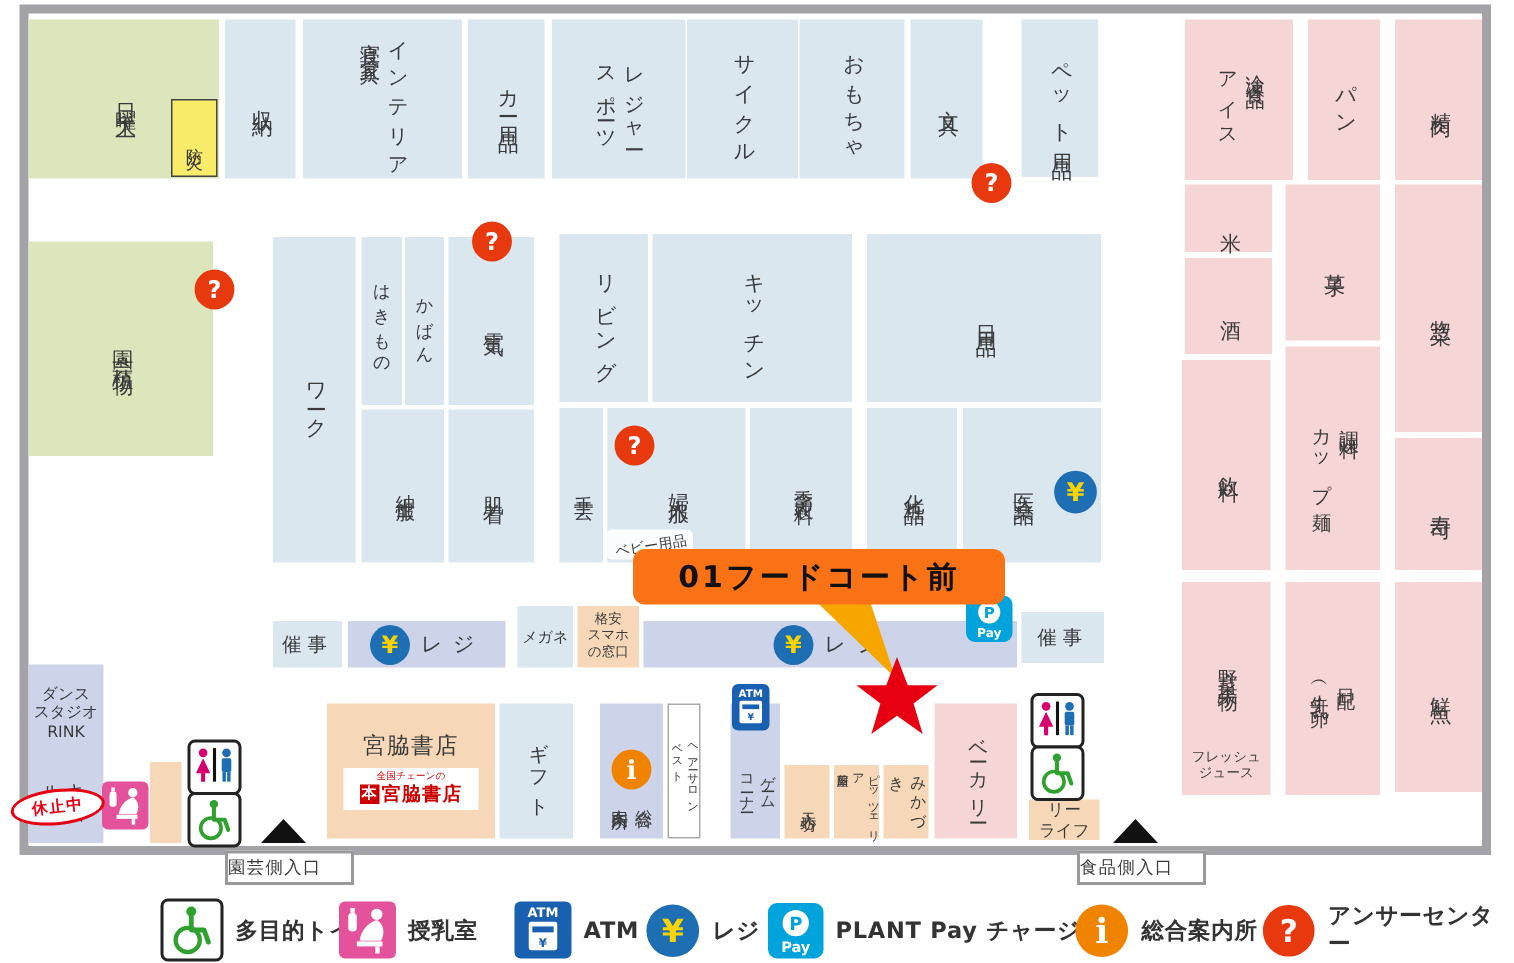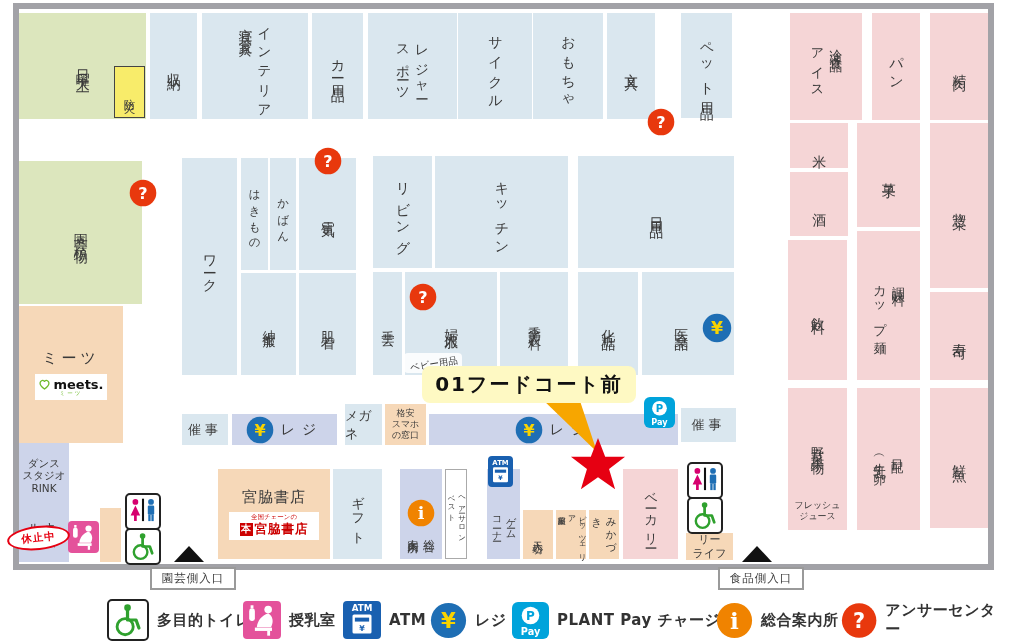--- a/index.html
+++ b/index.html
@@ -11,27 +11,27 @@
   .blue{background:#DAE7EF;}  .pink{background:#F5D5D6;}  .green{background:#DCE6BD;}
   .tan{background:#F6D8B8;}   .purple{background:#CDD4EA;} .whitebox{background:#fff;}
   .wall{position:absolute;left:13px;top:3px;width:981px;height:567px;border:6px solid #A2A2A7;box-sizing:border-box;}
   .icn{position:absolute;display:block;}
   .icn svg{display:block;width:100%;height:100%;}
   .sqicon{background:#fff;border:2px solid #222;border-radius:5px;}
   .pinkicon{background:#E4529B;border-radius:4px;}
   .atmicon{background:#1960B0;border-radius:4px;}
   .payicon{background:#00A3DB;border-radius:6px;}
   .fs14{font-size:14px;} 
-  .callout{position:absolute;left:422px;top:366px;width:214px;height:37px;background:#fef9c3;border-radius:8px;
+  .callout{position:absolute;left:422px;top:366px;width:248px;height:37px;background:#f97316;border-radius:8px;
            display:flex;align-items:center;justify-content:center;font-size:20px;font-weight:bold;color:#111;
            letter-spacing:2px;z-index:30;}
   .tri{position:absolute;width:0;height:0;border-left:15px solid transparent;border-right:15px solid transparent;
        border-bottom:16px solid #111;}
   .entlabel{position:absolute;background:#fff;border:2px solid #9a9a9a;font-size:11.5px;display:flex;
-            align-items:center;justify-content:center;letter-spacing:1px;}
+            align-items:center;letter-spacing:1px;}
   .legend-item{position:absolute;top:600px;height:40px;display:flex;align-items:center;}
   .legend-label{font-size:15px;font-weight:600;color:#333;margin-left:8px;letter-spacing:.5px;}
   .oval{position:absolute;left:7px;top:526px;width:59px;height:20px;background:#fff;border:2px solid #E60012;
         border-radius:50%;color:#E60012;font-size:10.5px;font-weight:bold;display:flex;align-items:center;
         justify-content:center;transform:rotate(-6deg);z-index:6;letter-spacing:1px;}
   .miyalogo{background:#fff;width:84px;padding:2px 3px;display:flex;flex-direction:column;align-items:center;}
   .miyalogo .chain{font-size:6.5px;color:#CC0000;line-height:1;}
   .miyalogo .row{display:flex;align-items:center;gap:2px;}
   .miyalogo .honsq{width:13px;height:13px;background:#CC0000;color:#fff;font-size:10px;font-weight:bold;
                    display:flex;align-items:center;justify-content:center;}
@@ -136,34 +136,20 @@
   <div class="bx green" style="left:19px;top:161px;width:123px;height:143px;">
       <span class="v fs14">園芸・植物</span>
     </div>
   <span class="icn" style="left:129px;top:179px;width:28px;height:28px;z-index:5;">
       <svg viewBox="0 0 40 40">
         <circle cx="20" cy="20" r="19" fill="#E8380D"></circle>
         <text x="20" y="28" font-size="23" font-weight="bold" fill="#fff" text-anchor="middle" font-family="DejaVu Sans,sans-serif">?</text>
       </svg>
     </span>
 
-  <div class="bx tan" style="left:19px;top:306px;width:104px;height:137px;flex-direction:column;gap:7px;">
-    <span class="h" style="font-size:15px;letter-spacing:4px;">ミーツ</span>
-    <div class="meetslogo">
-      <div class="row">
-          <span class="icn" style="position:static;width:13px;height:13px;">
-            <svg viewBox="0 0 40 40">
-              <path d="M20 34 C8 25 4 17 8 11 C12 5 19 6.5 20 12 C21 6.5 28 5 32 11 C36 17 32 25 20 34 Z" stroke="#6FBA2C" stroke-width="4" fill="none"></path>
-            </svg>
-          </span>
-          <span>meets.</span>
-        </div>
-      <span class="sub">ミーツ</span>
-    </div>
-  </div>
   <div class="bx purple" style="left:19px;top:443px;width:50px;height:65px;">
       <span class="h" style="font-size:10.5px;">ダンス
 スタジオ
 RINK</span>
     </div>
   <div class="bx purple" style="left:19px;top:508px;width:50px;height:54px;">
       <span class="h" style="font-size:12.5px;letter-spacing:3px;">ルキ
 ムズ</span>
     </div>
   <div class="oval">
@@ -278,21 +264,21 @@
   <div class="bx purple" style="left:232px;top:414px;width:105px;height:31px;gap:7px;">
     <span class="icn" style="position:static;width:28px;height:28px;">
         <svg viewBox="0 0 40 40">
           <circle cx="20" cy="20" r="19" fill="#1E6EB4"></circle>
           <text x="20" y="28" font-size="23" font-weight="bold" fill="#F8D300" text-anchor="middle" font-family="DejaVu Sans,sans-serif">¥</text>
         </svg>
       </span>
     <span style="font-size:14px;letter-spacing:7px;">レジ</span>
   </div>
   <div class="bx blue" style="left:345px;top:404px;width:37px;height:41px;">
-      <span style="font-size:13px;">メガネ</span>
+      <span style="font-size:10px;">メガネ</span>
     </div>
   <div class="bx tan" style="left:385px;top:404px;width:41px;height:41px;">
       <span class="h" style="font-size:9px;">格安
 スマホ
 の窓口</span>
     </div>
   <div class="bx purple" style="left:429px;top:414px;width:249px;height:31px;gap:7px;">
     <span class="icn" style="position:static;width:28px;height:28px;">
         <svg viewBox="0 0 40 40">
           <circle cx="20" cy="20" r="19" fill="#1E6EB4"></circle>
@@ -415,21 +401,21 @@
   <div class="legend-item" style="left:107px;">
     <span class="icn sqicon" style="position:static;width:38px;height:38px;">
         <svg viewBox="0 0 40 40">
           <circle cx="17" cy="27" r="8.5" fill="none" stroke="#2FA12E" stroke-width="3"></circle>
           <circle cx="19.5" cy="7" r="3.5" fill="#2FA12E"></circle>
           <path d="M19.5 10 V20 H28.5 L31.5 28.5" fill="none" stroke="#2FA12E" stroke-width="3.4" stroke-linecap="round" stroke-linejoin="round"></path>
         </svg>
       </span>
     <span class="legend-label">多目的トイレ</span>
   </div>
-  <div class="legend-item" style="left:243px;">
+  <div class="legend-item" style="left:226px;">
     <span class="icn pinkicon" style="position:static;width:38px;height:38px;">
         <svg viewBox="0 0 40 40">
           <g fill="#fff">
             <rect x="6.5" y="8" width="6" height="13" rx="2.5"></rect>
             <rect x="8" y="4.5" width="3" height="3.5"></rect>
             <circle cx="26.5" cy="9" r="4"></circle>
             <path d="M26.5 13 C19.5 15.5 15.5 20.5 14.5 27.5 L29.5 27.5 C32.5 22 31.5 16 26.5 13 Z"></path>
             <rect x="12.5" y="28" width="18" height="3.5"></rect>
             <rect x="25.5" y="31.5" width="3" height="5"></rect>
           </g>

